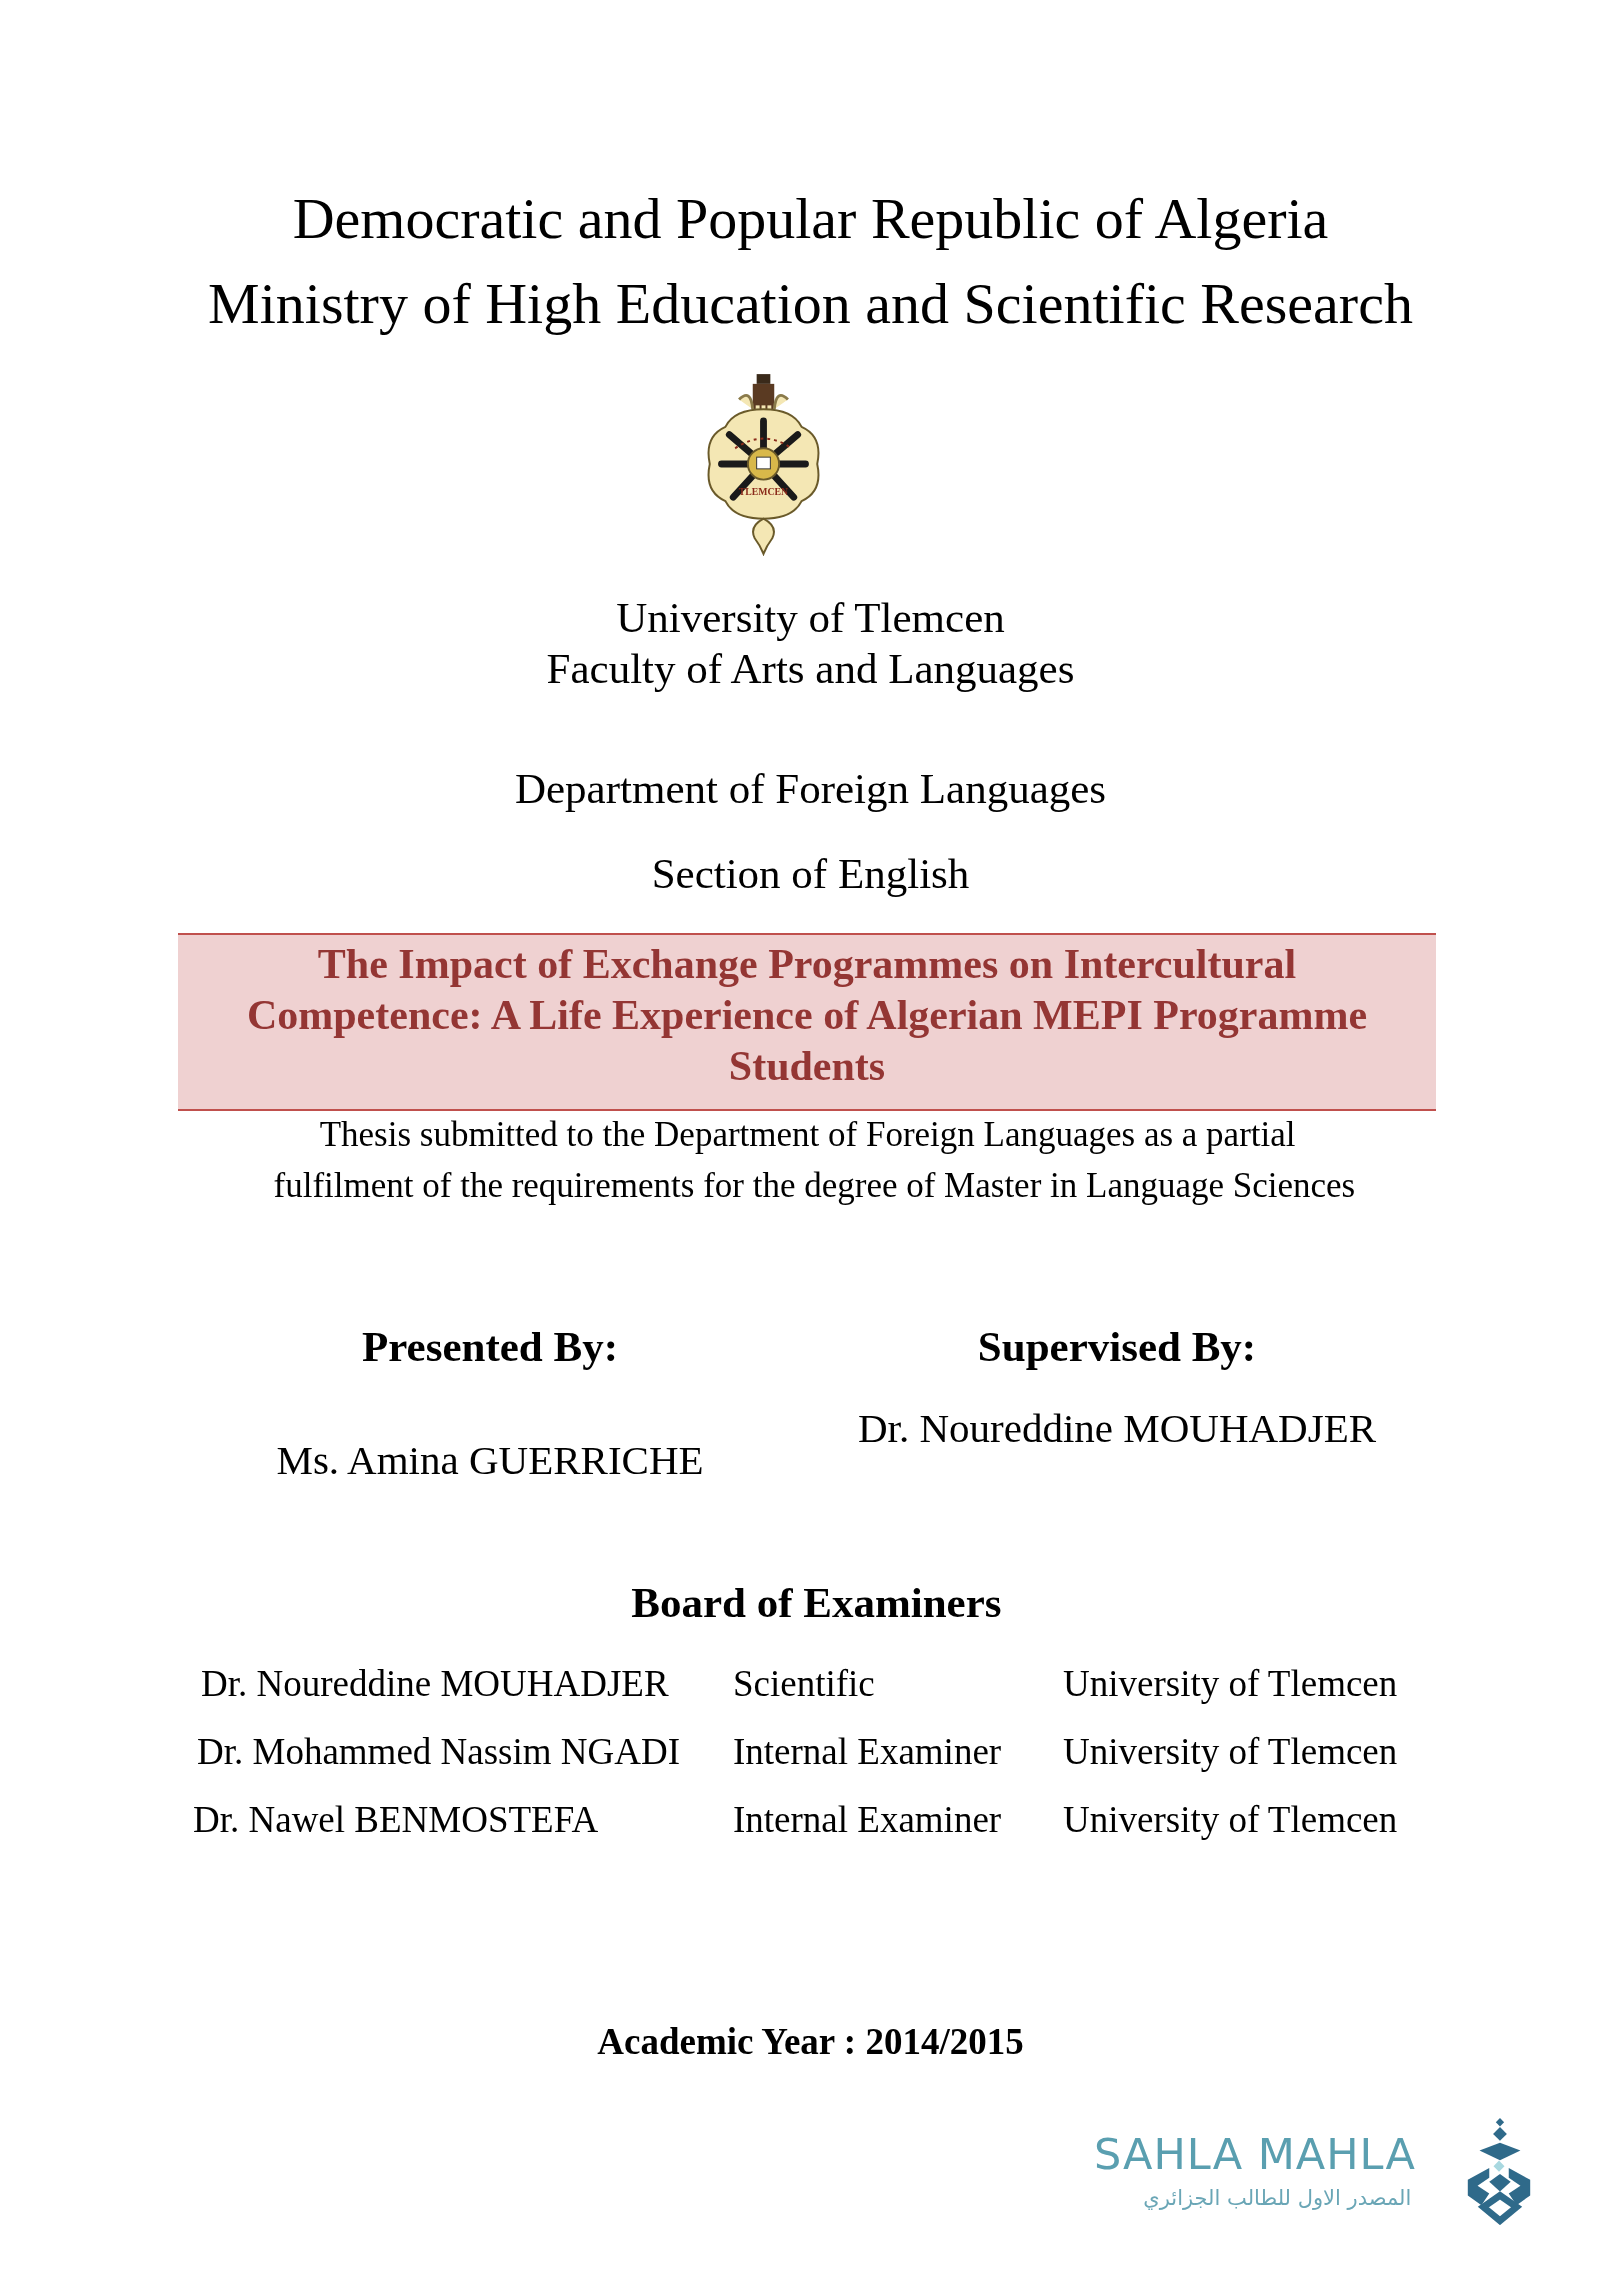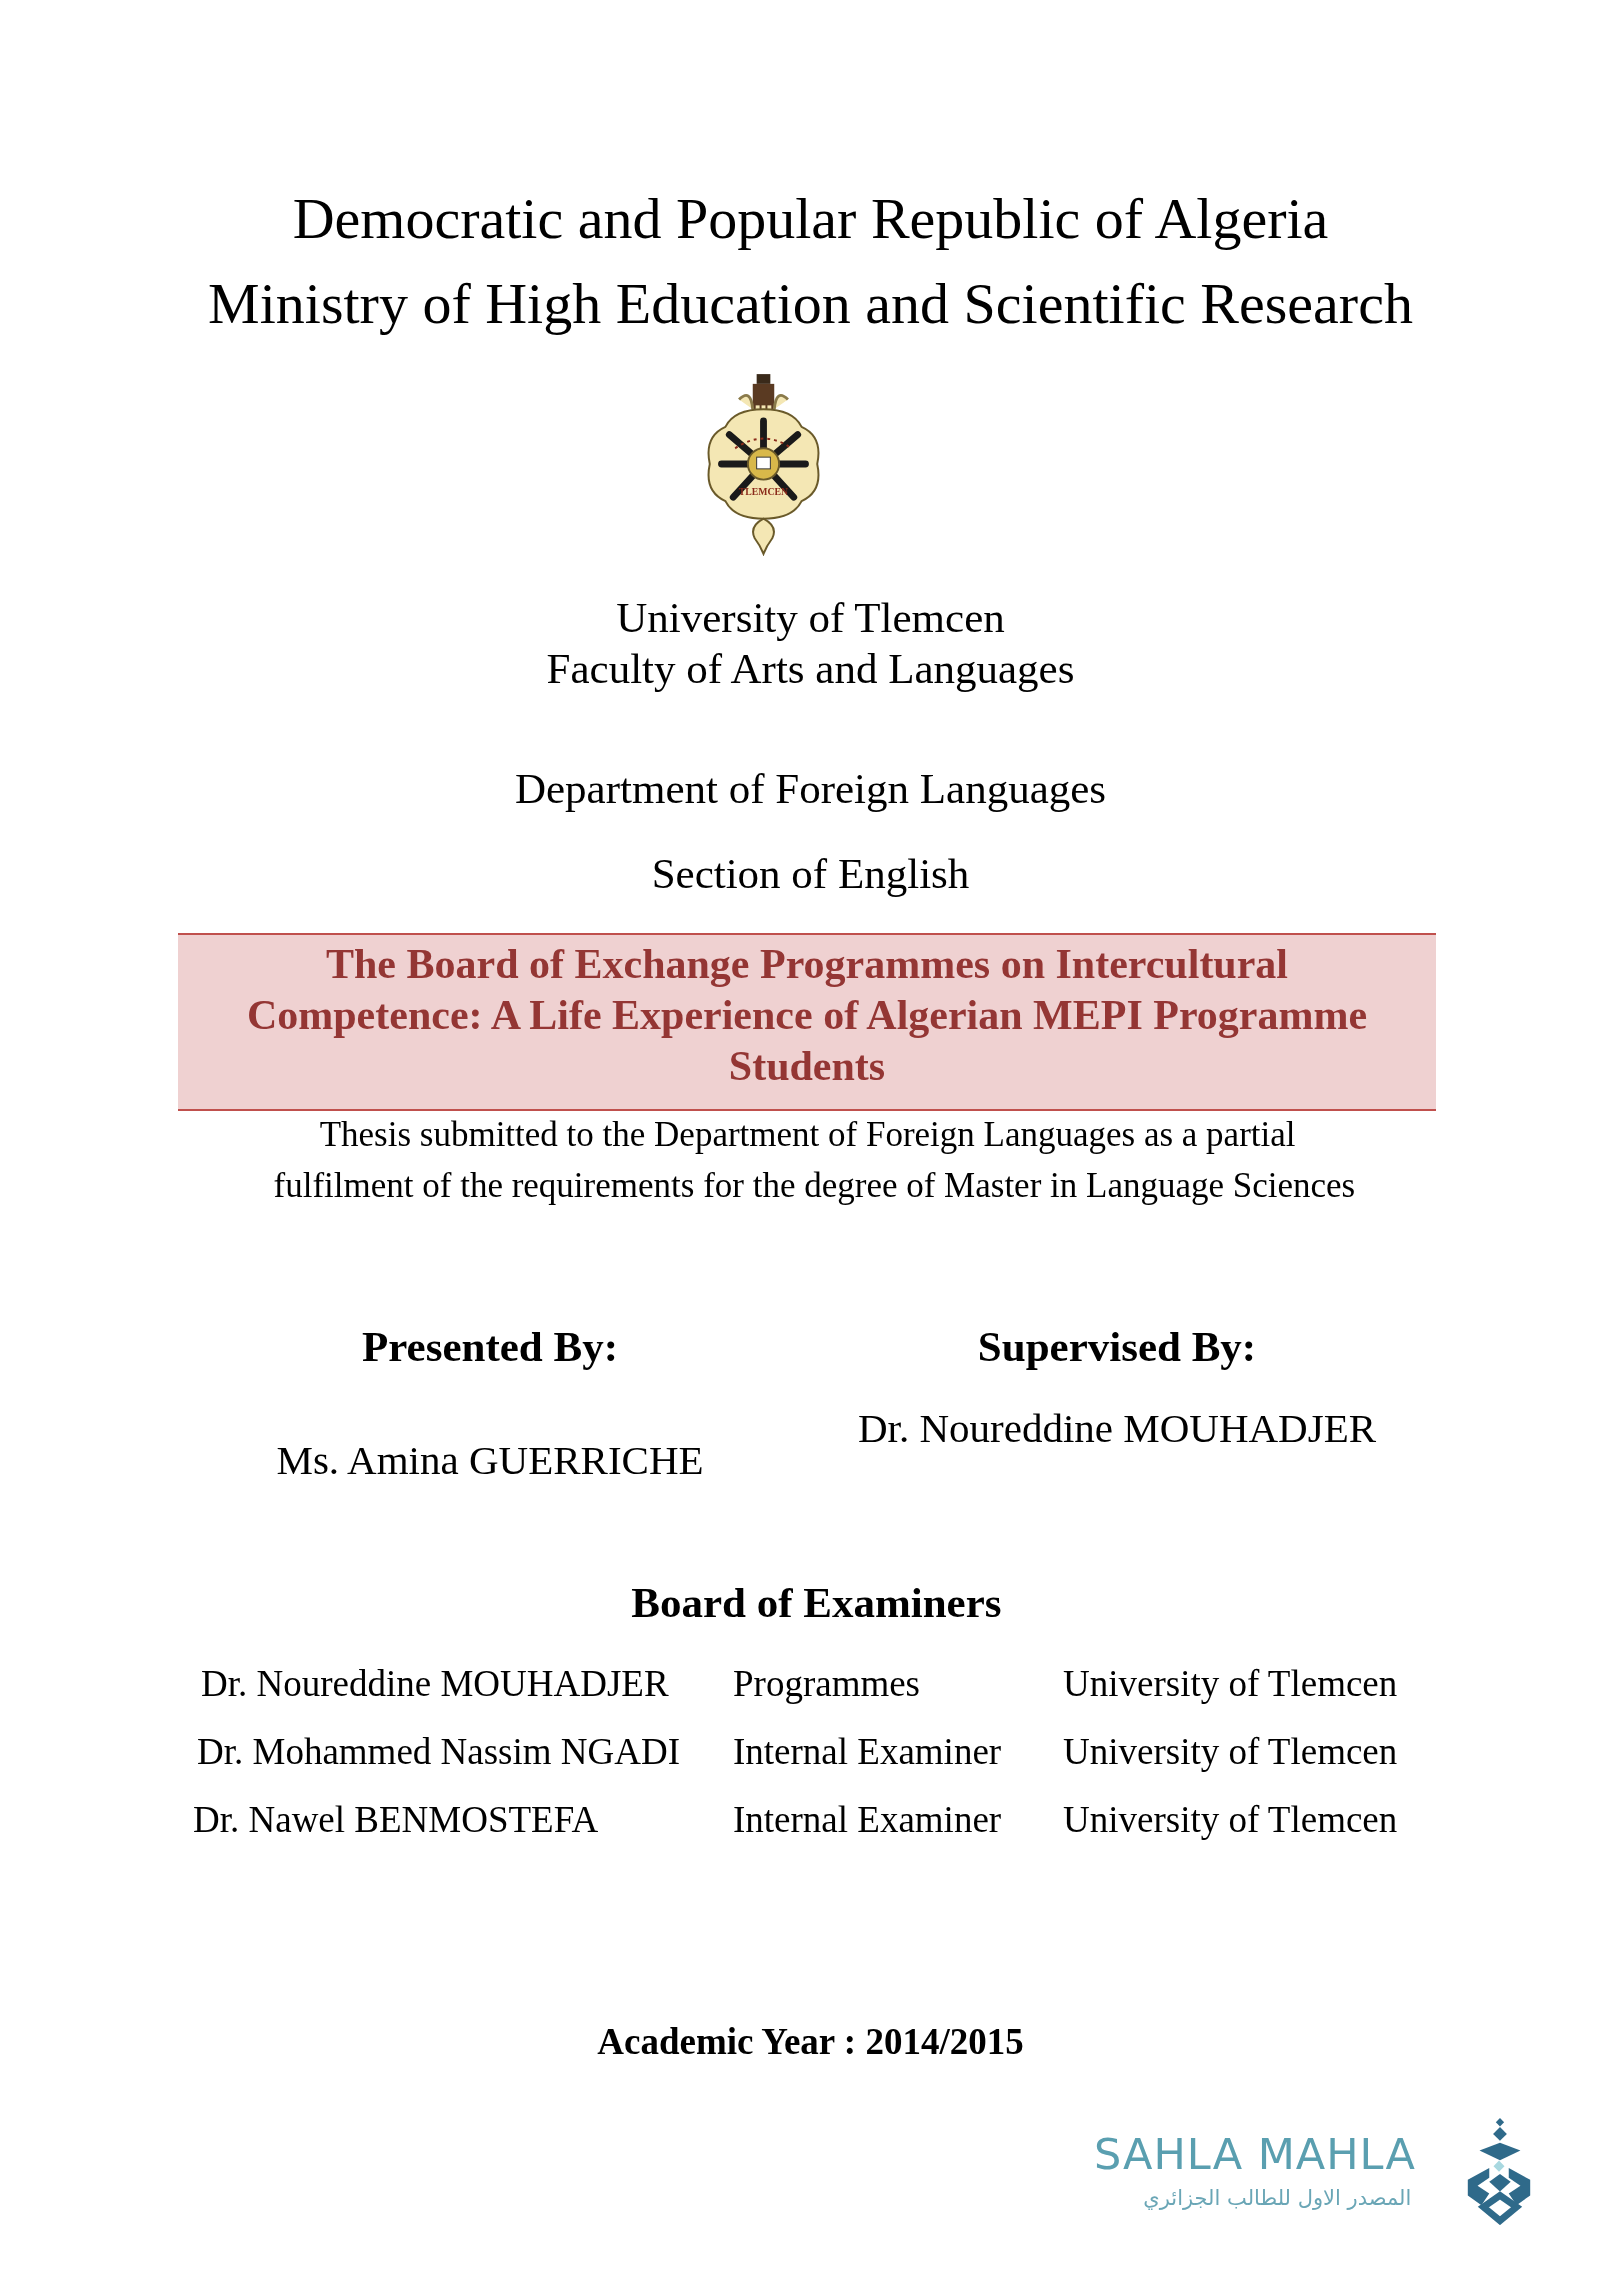--- a/index.html
+++ b/index.html
@@ -61,38 +61,38 @@
     <path d="M65 152 Q50 160 56 172 Q62 180 65 188 Q68 180 74 172 Q80 160 65 152 Z" fill="#f4e7b4" stroke="#6a5a2a" stroke-width="2"></path>
   </svg>
 </div>
 
 <div class="line inst" style="top:593px;">University of Tlemcen</div>
 <div class="line inst" style="top:644px;">Faculty of Arts and Languages</div>
 <div class="line inst" style="top:764px;">Department of Foreign Languages</div>
 <div class="line inst" style="top:849px;">Section of English</div>
 
 <div id="title-box">
-  <div class="tl" style="top:3.9px;">The Board of Exchange Programmes on Intercultural</div>
+  <div class="tl" style="top:3.9px;">The Impact of Exchange Programmes on Intercultural</div>
   <div class="tl" style="top:55px;">Competence:  A Life Experience of Algerian MEPI Programme</div>
   <div class="tl" style="top:106px;">Students</div>
 </div>
 
 <div class="line thesis" style="top:1113px; left:-2.9px;">Thesis submitted to the Department of Foreign Languages as a partial</div>
 <div class="line thesis" style="top:1164px; left:3.9px;">fulfilment of the requirements for the degree of Master in Language Sciences</div>
 
 <div class="col h-bold" style="left:245px; width:490px; top:1322px;">Presented By:</div>
 <div class="col h-bold" style="left:872px; width:490px; top:1322px;">Supervised By:</div>
 <div class="col name" style="left:245px; width:490px; top:1404px;margin-top:32px;">Ms. Amina GUERRICHE</div>
 <div class="col name" style="left:774px; width:686px; top:1404px;">Dr. Noureddine MOUHADJER</div>
 
 <div class="line h-bold" style="top:1578px; left:5.9px;">Board of Examiners</div>
 
 <div class="board-row" style="top:1659px;">
   <span style="left:201px;">Dr. Noureddine  MOUHADJER</span>
-  <span style="left:733px;">Programmes</span>
+  <span style="left:733px;">Scientific</span>
   <span style="left:1063px;">University of Tlemcen</span>
 </div>
 <div class="board-row" style="top:1727px;">
   <span style="left:197px;">Dr. Mohammed Nassim NGADI</span>
   <span style="left:733px;">Internal Examiner</span>
   <span style="left:1063px;">University of Tlemcen</span>
 </div>
 <div class="board-row" style="top:1795px;">
   <span style="left:193px;">Dr. Nawel BENMOSTEFA</span>
   <span style="left:733px;">Internal Examiner</span>

